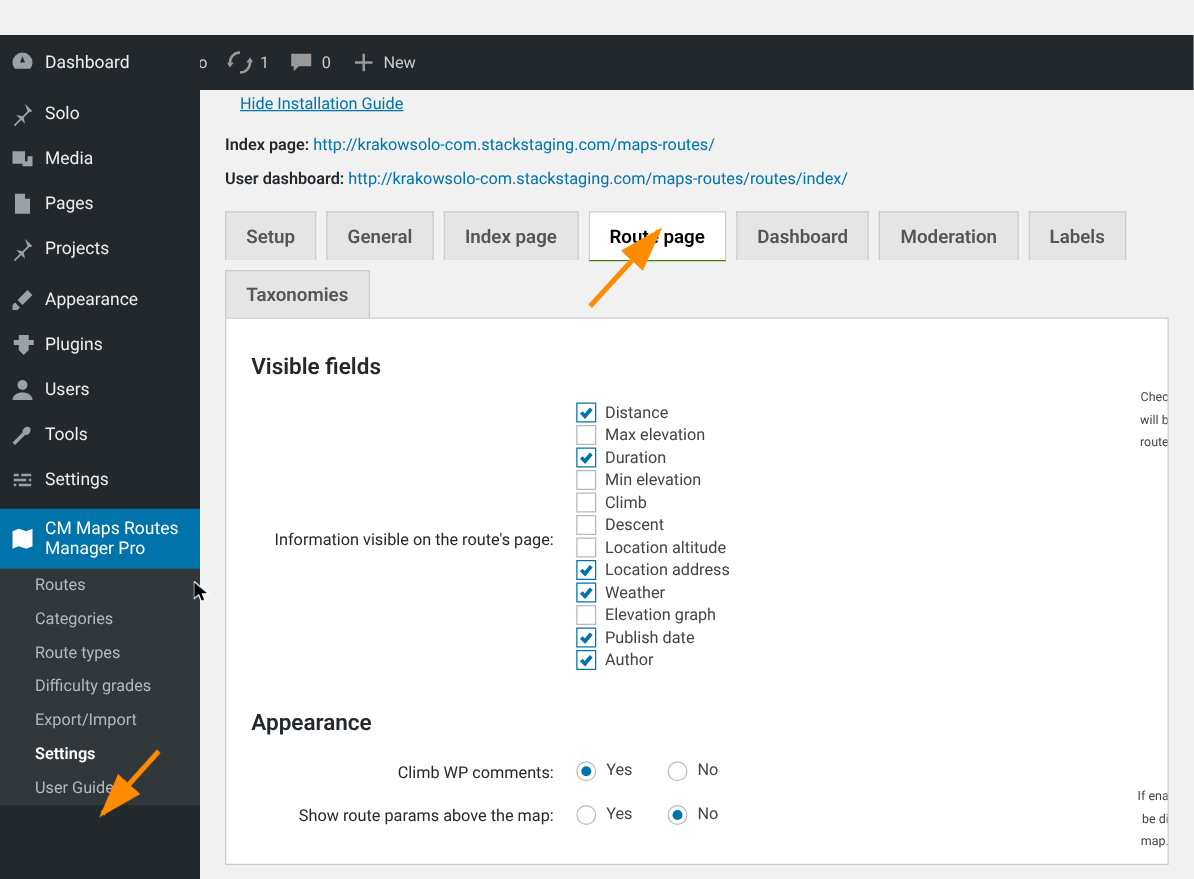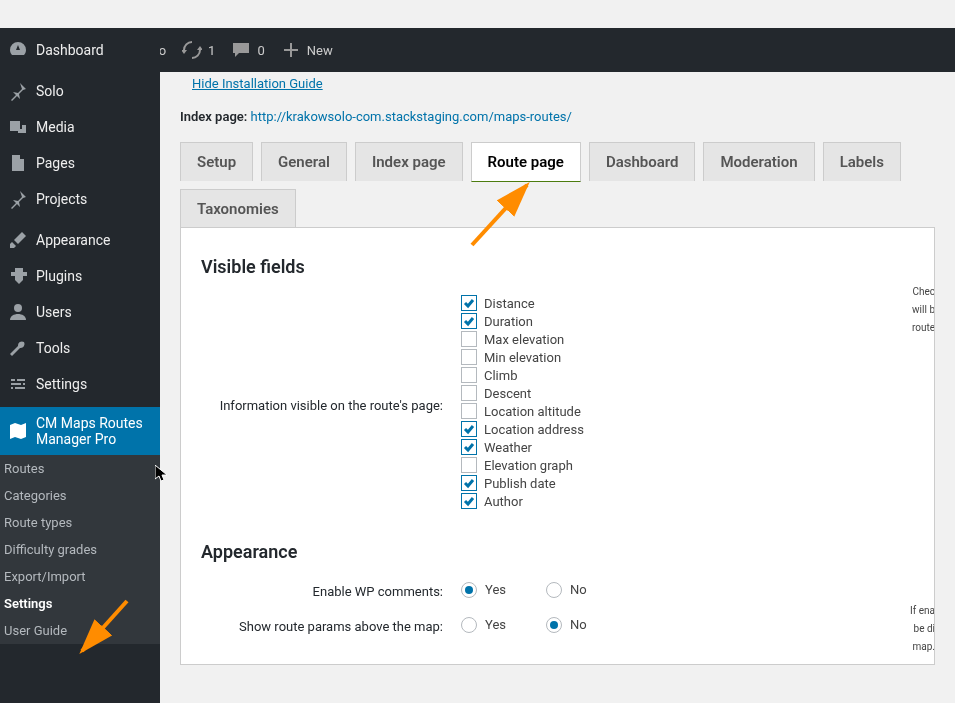--- a/index.html
+++ b/index.html
@@ -12,21 +12,21 @@
     
     
     .sidebar { position: fixed; left: 0; top: 32px; width: 160px; bottom: 0; background: #23282d; color: #eee; font-size: 14px; overflow-y: auto; }
     .menu-item { display: flex; align-items: center; padding: 8px 8px; color: #eee; cursor: pointer; gap: 8px; }
     .menu-item.spacer { height: 5px; padding: 0; cursor: default; }
     .menu-item.active { background: #0073aa; color: #fff; position: relative; }
     .menu-item.active::after { content: ''; position: absolute; right: -8px; top: 50%; transform: translateY(-50%); border: 8px solid transparent; border-right-color: #f1f1f1; }
     .menu-icon { width: 20px; height: 20px; display: flex; align-items: center; justify-content: center; fill: #9ba1a6; flex-shrink: 0; }
     .menu-item.active .menu-icon { fill: #fff; }
     .submenu { background: #32373c; }
-    .submenu-item { padding: 6px 4px; color: #b4b9be; cursor: pointer; font-size: 13px; }
+    .submenu-item { padding: 6px 28px; color: #b4b9be; cursor: pointer; font-size: 13px; }
     .submenu-item.active { color: #fff; font-weight: 600; }
     
     
     .content { margin-left: 160px; padding: 0; }
     .content-inner { padding: 0 20px 20px 20px; }
     .hide-guide { color: #0073aa; text-decoration: underline; padding: 4px 0 12px 12px; font-size: 13px; display: inline-block; }
     .url-row { margin: 6px 0 12px 0; font-size: 13px; }
     .url-row b { font-weight: 600; color: #23282d; }
     .url-row a { color: #0073aa; }
     
@@ -39,21 +39,21 @@
     .panel { background: #fff; border: 1px solid #ccc; padding: 20px; margin-top: -1px; }
     .section-title { font-size: 18px; font-weight: 600; color: #23282d; margin: 8px 0 18px 0; }
     .form-row { display: flex; align-items: center; margin-bottom: 10px; }
     .form-label { width: 260px; text-align: right; padding-right: 18px; padding-top: 4px; font-size: 13px; color: #23282d; }
     .form-control { flex: 1; }
     .checkbox-line { display: flex; align-items: center; gap: 7px; margin-bottom: 2px; font-size: 13px; }
     .chk { width: 16px; height: 16px; border: 1px solid #b4b9be; background: #fff; display: flex; align-items: center; justify-content: center; cursor: pointer; }
     .chk.checked { background: #fff; border-color: #0073aa; }
     .chk.checked svg { display: block; }
     .chk svg { display: none; width: 12px; height: 12px; stroke: #0073aa; stroke-width: 3; fill: none; }
-    .radio-group { display: flex; gap: 40px; }
+    .radio-group { display: flex; gap: 28px; }
     .radio-line { display: flex; align-items: center; gap: 8px; cursor: pointer; }
     .rdo { width: 16px; height: 16px; border: 1px solid #b4b9be; background: #fff; border-radius: 50%; display: flex; align-items: center; justify-content: center; }
     .rdo.checked::after { content: ''; width: 8px; height: 8px; background: #0073aa; border-radius: 50%; }
     .panel { position: relative; overflow: hidden; }
     .help-text { position: absolute; right: -1px; font-size: 10px; color: #444; white-space: nowrap; }
     
     
     .arrow { position: absolute; pointer-events: none; z-index: 100; }
     .arrow svg { display: block; }
     
@@ -209,20 +209,24 @@
   </div>
 </div>
 
 <div class="content">
   <div class="content-inner">
     <a class="hide-guide">Hide Installation Guide</a>
     
     <div class="url-row">
       <b>Index page:</b>
       <a>http://krakowsolo-com.stackstaging.com/maps-routes/</a>
+    </div>
+    <div class="url-row">
+      <b>User dashboard:</b>
+      <a>http://krakowsolo-com.stackstaging.com/maps-routes/routes/index/</a>
     </div>
     
     <div class="tabs">
       <div class="tab">Setup</div>
       <div class="tab">General</div>
       <div class="tab">Index page</div>
       <div class="tab active">Route page</div>
       <div class="tab">Dashboard</div>
       <div class="tab">Moderation</div>
       <div class="tab">Labels</div>
@@ -237,30 +241,30 @@
         <div class="form-control" id="checkbox-list">
             <div class="checkbox-line">
               <span class="chk checked">
                 <svg viewBox="0 0 12 12">
                   <polyline points="2,6 5,9 10,3"></polyline>
                 </svg>
               </span>
               <span>Distance</span>
             </div>
             <div class="checkbox-line">
+              <span class="chk"></span>
+              <span>Max elevation</span>
+            </div>
+            <div class="checkbox-line">
               <span class="chk checked">
                 <svg viewBox="0 0 12 12">
                   <polyline points="2,6 5,9 10,3"></polyline>
                 </svg>
               </span>
               <span>Duration</span>
-            </div>
-            <div class="checkbox-line">
-              <span class="chk"></span>
-              <span>Max elevation</span>
             </div>
             <div class="checkbox-line">
               <span class="chk"></span>
               <span>Min elevation</span>
             </div>
             <div class="checkbox-line">
               <span class="chk"></span>
               <span>Climb</span>
             </div>
             <div class="checkbox-line">
@@ -309,21 +313,21 @@
             </div>
           </div>
       </div>
       <div class="help-text" style="top:58px;">Chec</div>
       <div class="help-text" style="top:76px;">will b</div>
       <div class="help-text" style="top:94px;">route</div>
 
       <div class="section-title" style="margin-top:30px;">Appearance</div>
 
       <div class="form-row">
-        <div class="form-label">Enable WP comments:</div>
+        <div class="form-label">Climb WP comments:</div>
         <div class="form-control">
           <div class="radio-group">
             <div class="radio-line">
               <span class="rdo checked"></span>
               <span>Yes</span>
             </div>
             <div class="radio-line">
               <span class="rdo"></span>
               <span>No</span>
             </div>

